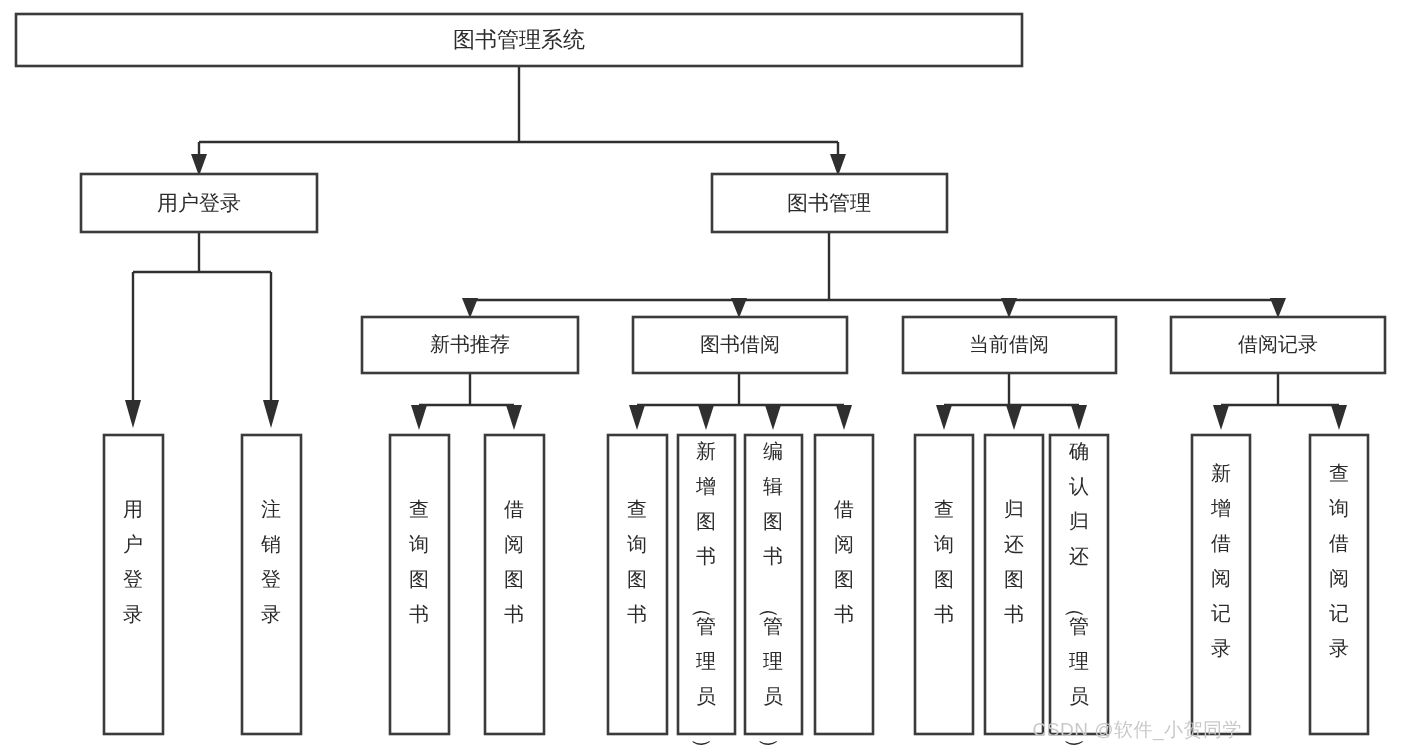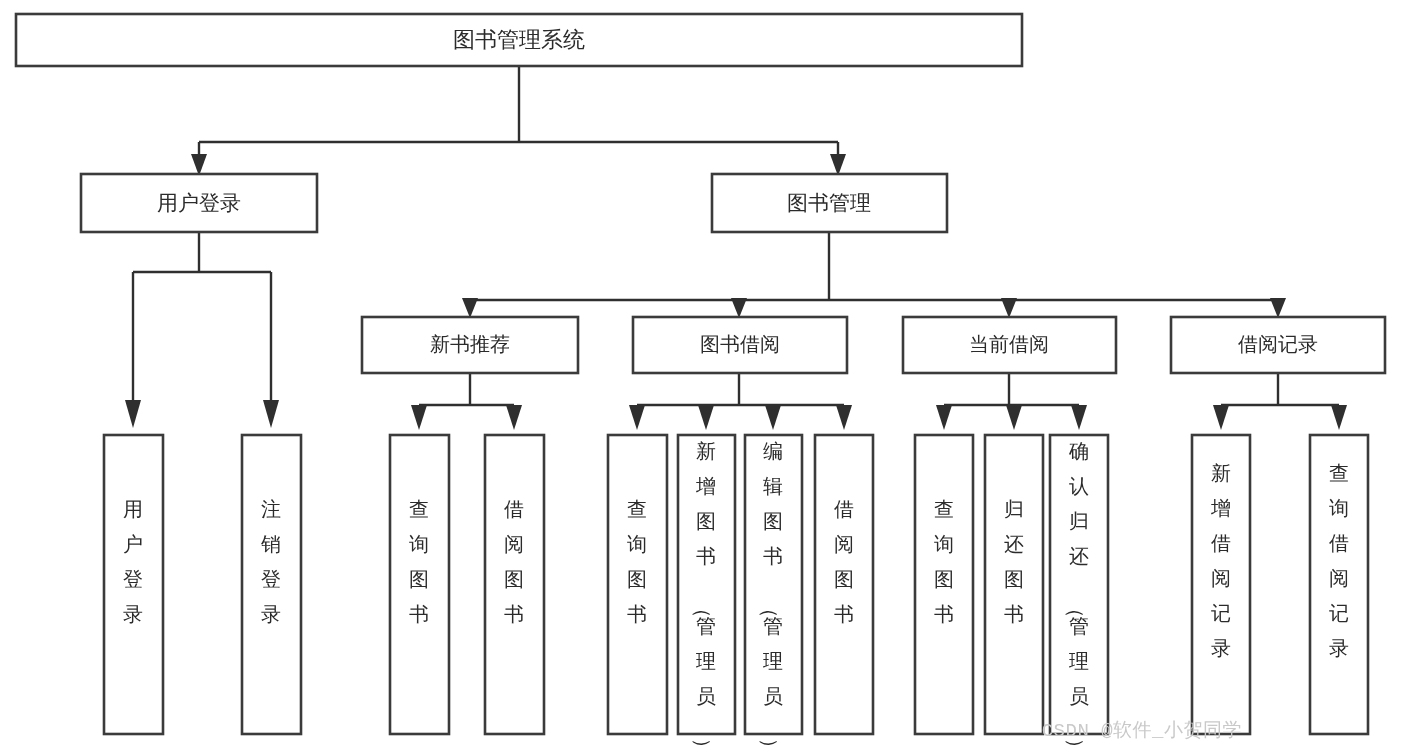--- a/index.html
+++ b/index.html
@@ -54,21 +54,21 @@
     stroke-linecap: butt;
   }
   .arrow-head {
     fill: #2f2f2f;
     stroke: none;
   }
   .watermark {
     position: absolute;
     right: 8px;
     bottom: 4px;
-    font-family: Liberation Mono, monospace;
+    font-family: Liberation Sans, sans-serif;
     font-size: 19px;
     color: #c9c9c9;
     letter-spacing: 0.5px;
     white-space: nowrap;
     user-select: none;
   }
 </style>
 </head>
 <body>
 

